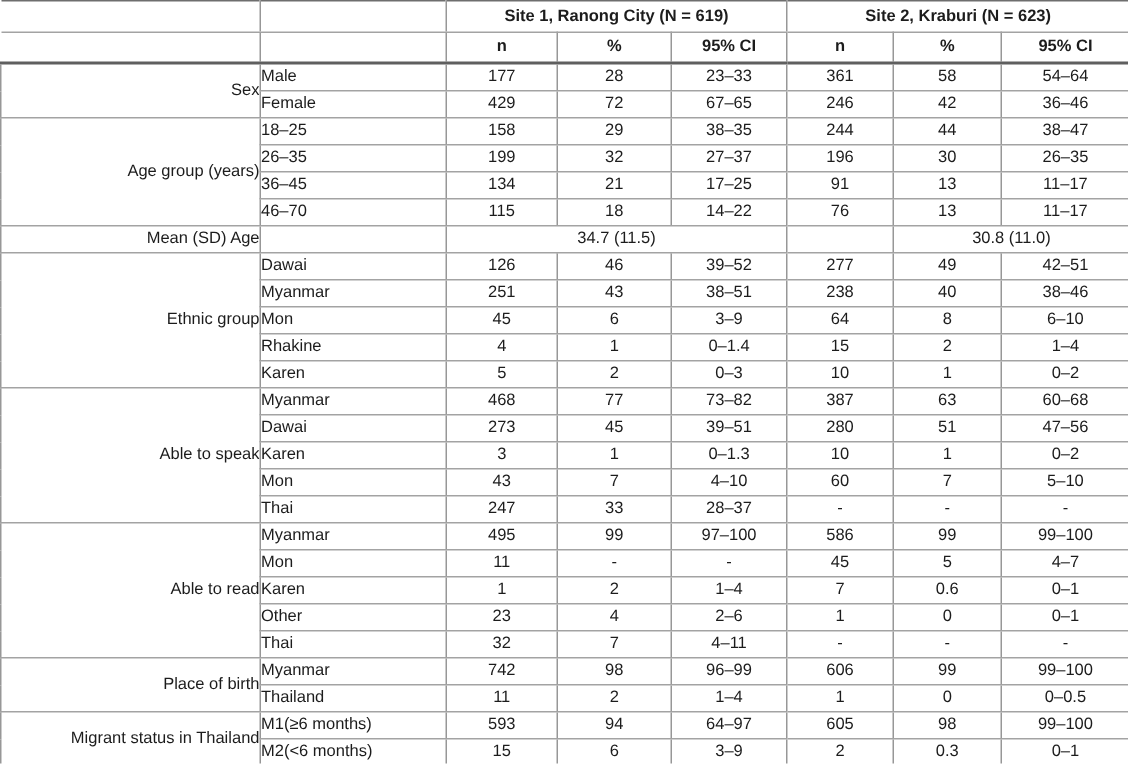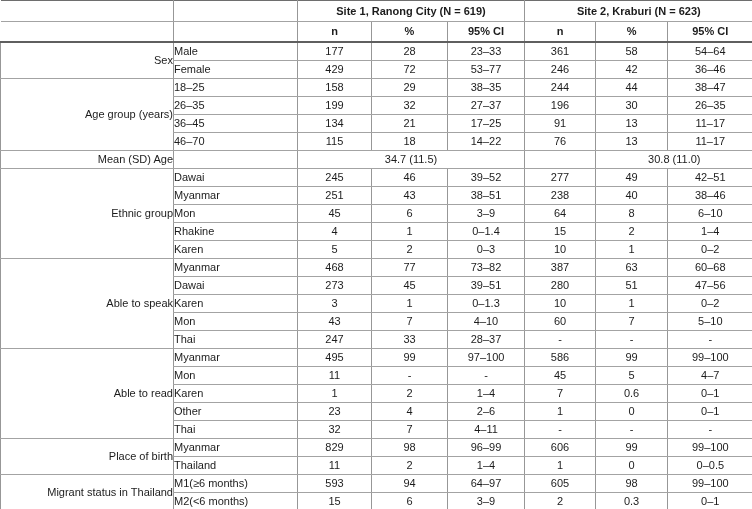--- a/index.html
+++ b/index.html
@@ -86,21 +86,21 @@
           <td class="num">28</td>
           <td class="num">23–33</td>
           <td class="num">361</td>
           <td class="num">58</td>
           <td class="num">54–64</td>
         </tr>
         <tr>
           <td class="lbl">Female</td>
           <td class="num">429</td>
           <td class="num">72</td>
-          <td class="num">53–77</td>
+          <td class="num">67–65</td>
           <td class="num">246</td>
           <td class="num">42</td>
           <td class="num">36–46</td>
         </tr>
         <tr>
           <td class="cat" rowspan="4">Age group (years)</td>
           <td class="lbl">18–25</td>
           <td class="num">158</td>
           <td class="num">29</td>
           <td class="num">38–35</td>
@@ -138,21 +138,21 @@
         <tr>
           <td class="cat">Mean (SD) Age</td>
           <td class="lbl"></td>
           <td class="num" colspan="3">34.7 (11.5)</td>
           <td class="num"></td>
           <td class="num" colspan="2">30.8 (11.0)</td>
         </tr>
         <tr>
           <td class="cat" rowspan="5">Ethnic group</td>
           <td class="lbl">Dawai</td>
-          <td class="num">245</td>
+          <td class="num">126</td>
           <td class="num">46</td>
           <td class="num">39–52</td>
           <td class="num">277</td>
           <td class="num">49</td>
           <td class="num">42–51</td>
         </tr>
         <tr>
           <td class="lbl">Myanmar</td>
           <td class="num">251</td>
           <td class="num">43</td>
@@ -276,21 +276,21 @@
           <td class="num">32</td>
           <td class="num">7</td>
           <td class="num">4–11</td>
           <td class="num">-</td>
           <td class="num">-</td>
           <td class="num">-</td>
         </tr>
         <tr>
           <td class="cat" rowspan="2">Place of birth</td>
           <td class="lbl">Myanmar</td>
-          <td class="num">829</td>
+          <td class="num">742</td>
           <td class="num">98</td>
           <td class="num">96–99</td>
           <td class="num">606</td>
           <td class="num">99</td>
           <td class="num">99–100</td>
         </tr>
         <tr>
           <td class="lbl">Thailand</td>
           <td class="num">11</td>
           <td class="num">2</td>

